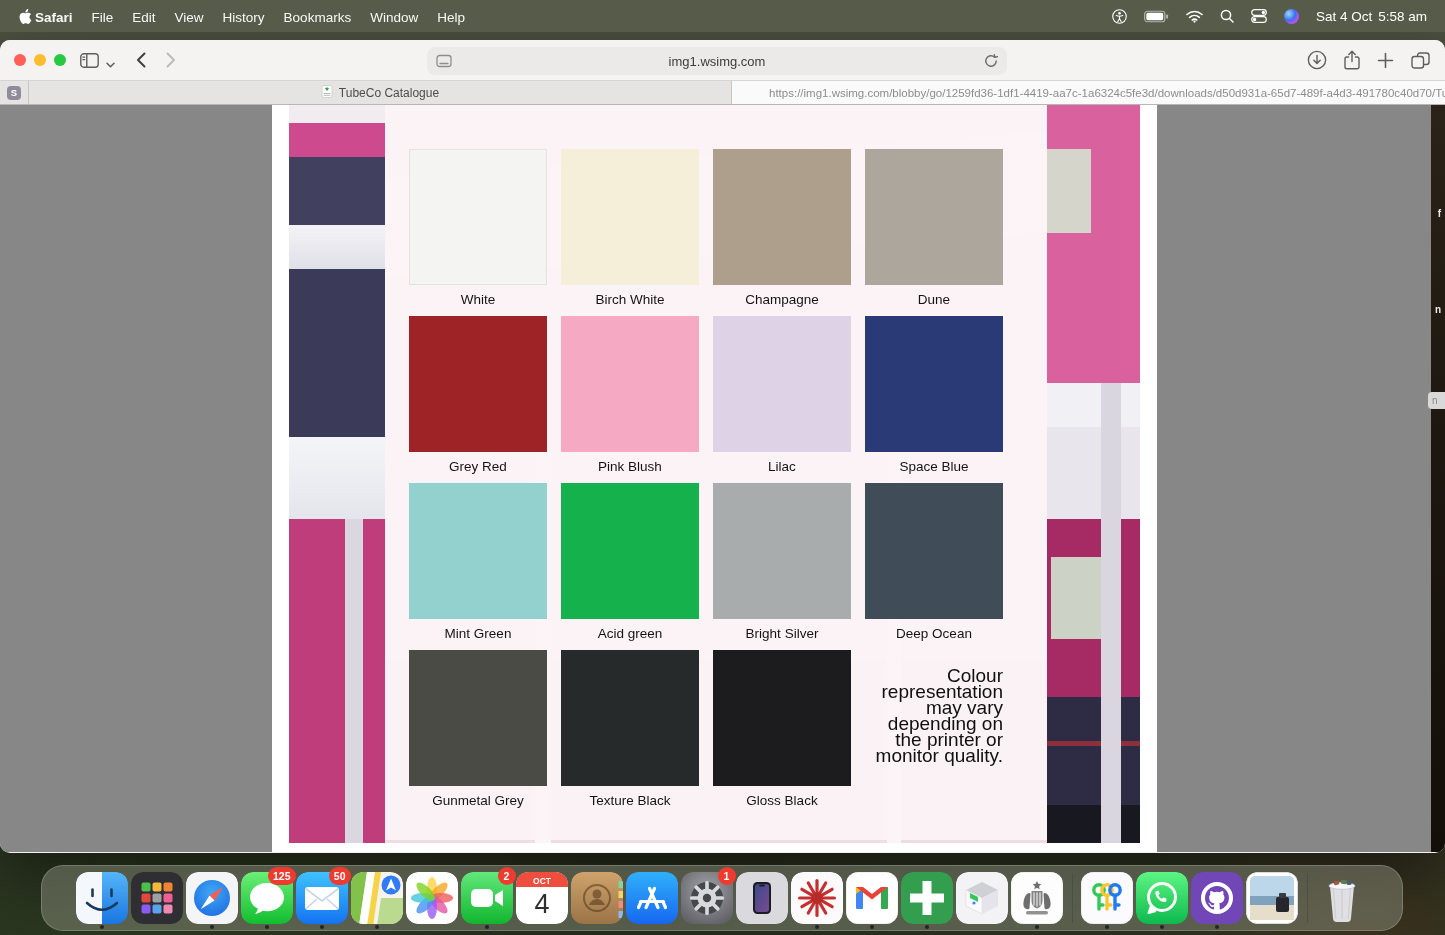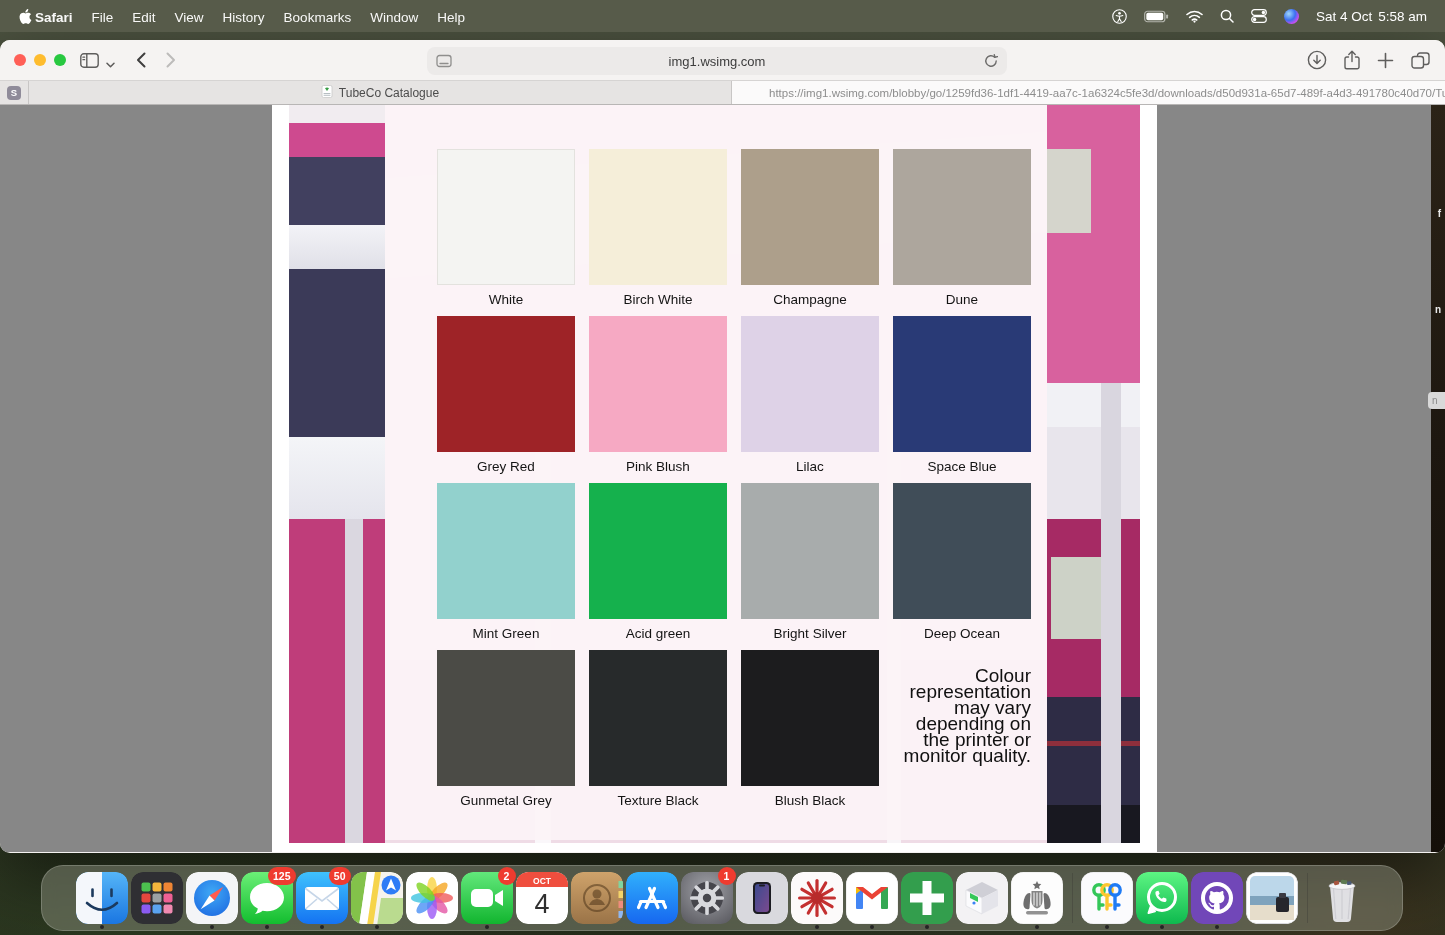--- a/index.html
+++ b/index.html
@@ -49,21 +49,21 @@
   .tab-active{width:703px;display:flex;align-items:center;justify-content:center;gap:6px;background:#e6e4e3;
     border-right:1px solid #c8c6c5;color:#4c4c4c}
   .tab-url{flex:1;background:#fbfafa;display:flex;align-items:center;padding-left:37px;color:#8d8d8d;
     font-size:11.5px;white-space:nowrap;overflow:hidden}
   
   .content{position:relative;height:747px;background:#878787;overflow:hidden}
   .page{position:absolute;left:272px;top:0;width:885px;height:747px;background:#fff}
   .photo{position:absolute;left:17px;top:0;width:851px;height:738px;background:#f3f0f3;overflow:hidden}
   .ph{position:absolute}
   .overlay{position:absolute;left:385px;top:0;width:662px;height:735px;background:rgba(252,243,246,.93)}
-  .grid{position:absolute;left:52px;top:44px;display:grid;grid-template-columns:repeat(4,138px);column-gap:14px;row-gap:5px}
+  .grid{position:absolute;left:24px;top:44px;display:grid;grid-template-columns:repeat(4,138px);column-gap:14px;row-gap:5px}
   .cell{width:138px;height:162px}
   .sw{width:138px;height:136px}
   .sw.bordered{border:1px solid #e3e2de}
   .sw-label{margin-top:7px;text-align:center;font-size:13.5px;color:#141414}
   .note-cell{padding-top:18px;font-size:19px;line-height:16px;color:#101010;text-align:right}
   .note-cell p{margin:0 0 9px}
   .edge{position:absolute;right:0;top:0;width:14px;height:747px;
     background:linear-gradient(180deg,#2b2317,#1d1710 45%,#140f09)}
   .frag{position:absolute;color:#e9e9e9;font-size:10px;font-weight:bold}
   .frag.f1{right:4px;top:103px}
@@ -302,21 +302,21 @@
             <div class="cell">
               <div class="sw" style="background: rgb(75, 75, 70);"></div>
               <div class="sw-label">Gunmetal Grey</div>
             </div>
             <div class="cell">
               <div class="sw" style="background: rgb(39, 42, 43);"></div>
               <div class="sw-label">Texture Black</div>
             </div>
             <div class="cell">
               <div class="sw" style="background: rgb(28, 28, 30);"></div>
-              <div class="sw-label">Blush Black</div>
+              <div class="sw-label">Gloss Black</div>
             </div>
             <div class="cell note-cell" id="note-cell">
             <p>Colour representation may vary depending on the printer or monitor quality.</p>
           </div>
         </div>
       </div>
     </div>
     <div class="edge">
       <span class="frag f1">f</span>
       <span class="frag f2">n</span>

